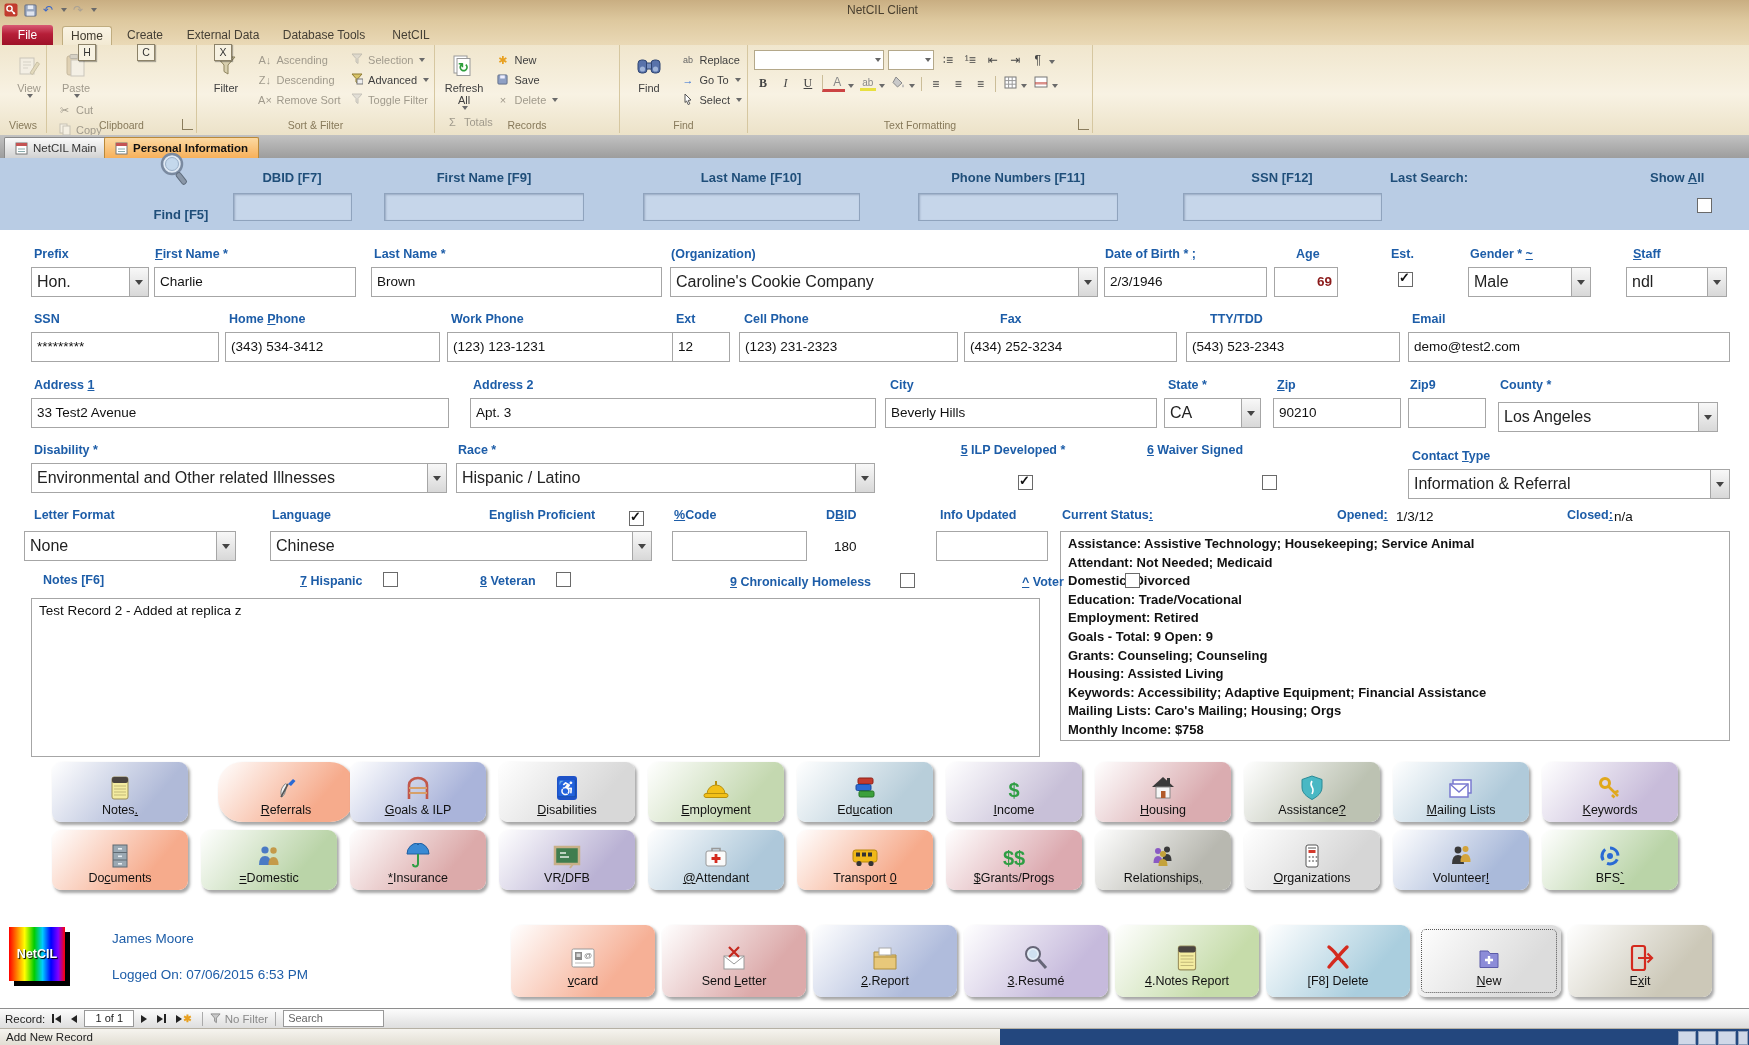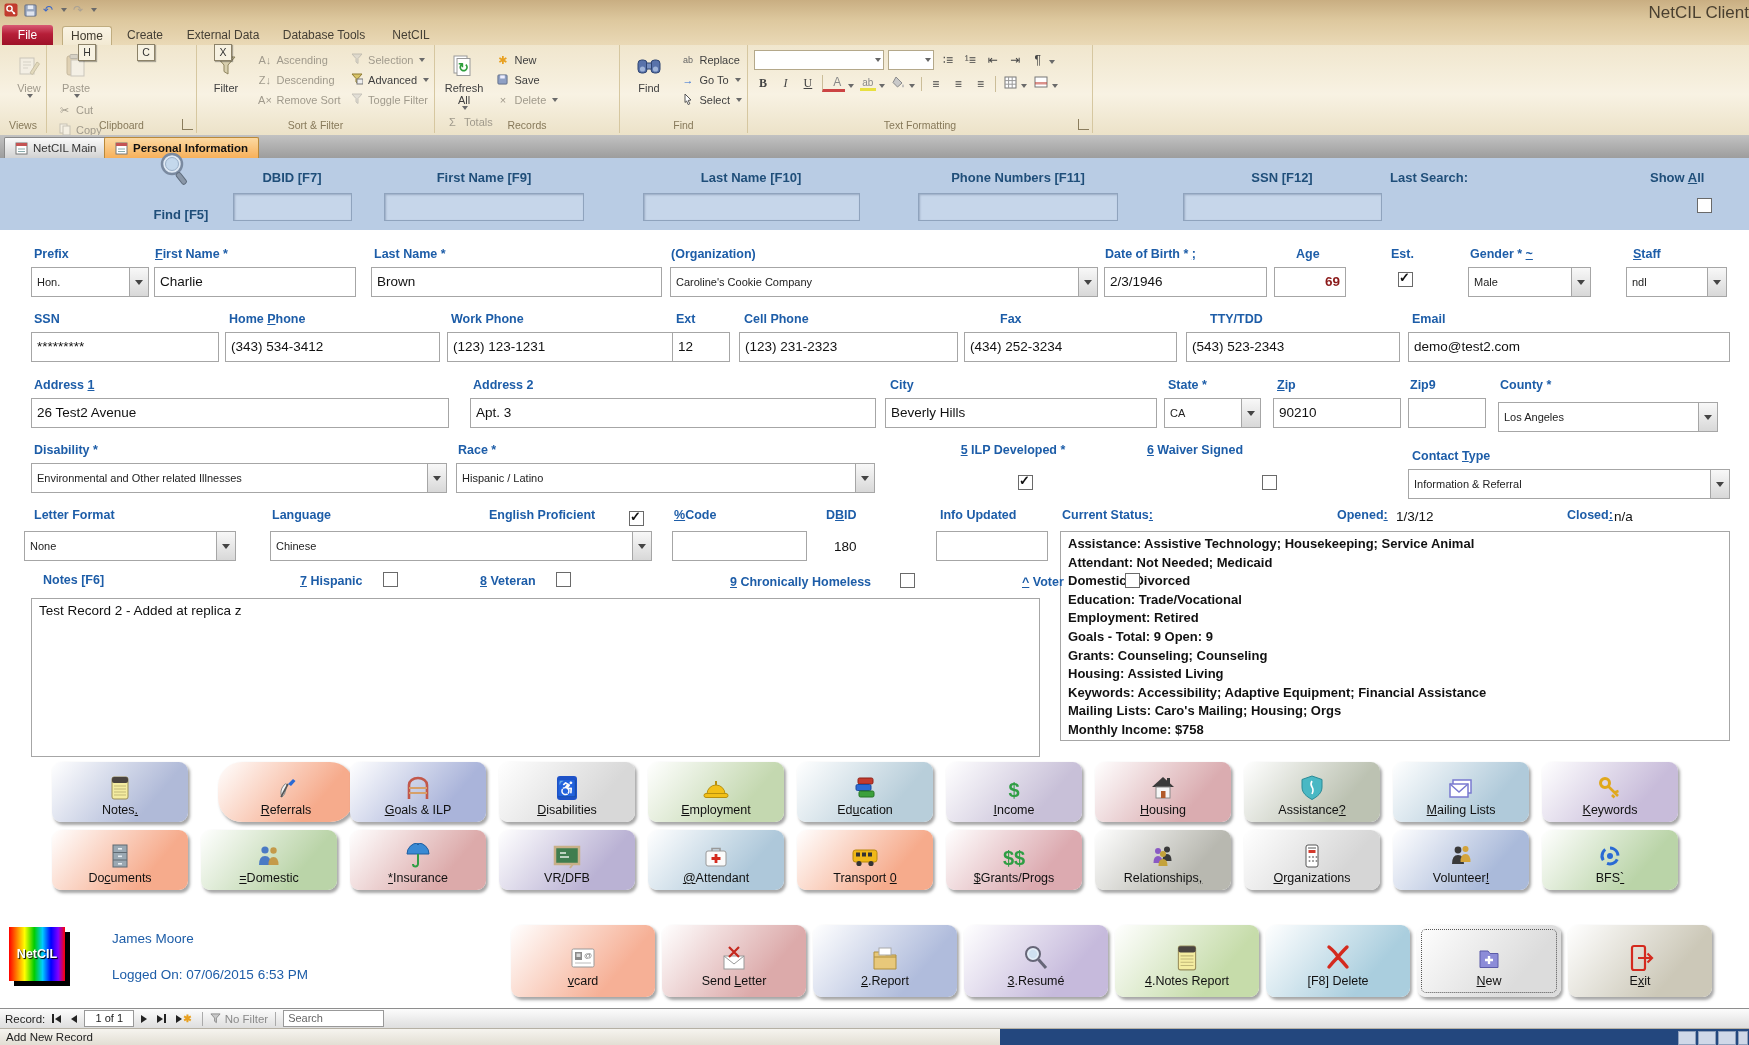--- a/index.html
+++ b/index.html
@@ -6,21 +6,21 @@
   body{width:1749px;height:1045px;position:relative;overflow:hidden;
        font-family:"Liberation Sans",sans-serif;background:#fff;color:#222}
   .abs{position:absolute}
   u{text-decoration:underline;text-underline-offset:1px}
 
   
   #titlebar{position:absolute;left:0;top:0;width:1749px;height:20px;
     background:linear-gradient(#c9ae82,#ddc89e);border-bottom:1px solid #b49c72}
   #qat{position:absolute;left:4px;top:2px;display:flex;gap:6px;align-items:center;height:16px}
   #qat .qi{font-size:12px;line-height:14px;color:#3a66c8}
-  #winTitle{position:absolute;left:16px;right:0;top:3px;text-align:right;font-size:17px;color:#4a4030}
+  #winTitle{position:absolute;left:16px;right:0;top:3px;text-align:center;font-size:12px;color:#4a4030}
   #tabrow{position:absolute;left:0;top:20px;width:1749px;height:25px;
     background:linear-gradient(#ddc89e,#ead9b6)}
   .rtab{position:absolute;top:6px;height:19px;line-height:19px;text-align:center;
     font-size:12px;color:#443f35;border-radius:3px 3px 0 0}
   .rtab.active{background:linear-gradient(#faf4e4,#f2e9d2);border:1px solid #c0ad80;border-bottom:none;color:#3f3a2e}
   #fileTab{position:absolute;left:2px;top:5px;width:51px;height:20px;line-height:20px;text-align:center;
     background:linear-gradient(#d85a74,#b61e38 45%,#9e1128);color:#fff;font-size:12px;border-radius:3px 3px 0 0}
   .ktip{position:absolute;top:44px;width:16px;height:15px;background:#f7f2e2;border:1px solid #8c8268;
     box-shadow:1px 1px 1px rgba(0,0,0,.3);font-size:10.5px;text-align:center;line-height:15px;color:#333;z-index:5}
   #ribbon{position:absolute;left:0;top:45px;width:1749px;height:90px;
@@ -56,21 +56,21 @@
   .sin{position:absolute;height:28px;background:#c6d6ea;border:1px solid #8fa3bd;box-sizing:border-box;box-shadow:inset 1px 1px 2px rgba(70,90,120,.35)}
 
   
   #formarea{position:absolute;left:0;top:230px;width:1749px;height:778px;background:#fff}
   .fl{position:absolute;font-weight:bold;font-size:12.5px;color:#1d5da8;white-space:nowrap}
   .flc{transform:translateX(-50%)}
   .tb{position:absolute;height:30px;line-height:28px;background:#fff;border:1px solid #a6a6a6;
       box-sizing:border-box;font-size:13.5px;color:#111;padding:0 5px;white-space:nowrap;overflow:hidden}
   .pv{position:absolute;font-size:13.5px;color:#111;white-space:nowrap}
   .cmb{position:absolute;height:30px;background:#fff;border:1px solid #a6a6a6;box-sizing:border-box;display:flex}
-  .cmb .cv{flex:1;font-size:11px;line-height:28px;padding:0 5px;white-space:nowrap;overflow:hidden}
+  .cmb .cv{flex:1;font-size:16px;line-height:28px;padding:0 5px;white-space:nowrap;overflow:hidden}
   .cmb .ca{width:18px;border-left:1px solid #a6a6a6;background:linear-gradient(#f8f8f8,#d8d8d8);
       display:flex;align-items:center;justify-content:center}
   .cmb .ca i{width:0;height:0;border-left:4px solid transparent;border-right:4px solid transparent;border-top:5px solid #444}
   .ckb{position:absolute;width:15px;height:15px;background:#fff;border:1.5px solid #6a6a6a;box-sizing:border-box}
   .ckb i{font-style:normal;font-weight:bold;font-size:13px;line-height:11px;color:#111;position:absolute;left:0px;top:-1px}
   .age{color:#8b1a1a;text-align:right;font-weight:bold}
   #statusbox{position:absolute;left:1060px;top:531px;width:670px;height:210px;border:1px solid #a6a6a6;
       background:#fff;box-sizing:border-box;padding:3px 7px;font-size:13px;font-weight:bold;line-height:18.6px;color:#111}
   #notesbox{position:absolute;left:31px;top:598px;width:1009px;height:159px;border:1px solid #a6a6a6;
       background:#fff;box-sizing:border-box;padding:4px 7px;font-size:13.5px;color:#111}
@@ -426,21 +426,21 @@
     </div>
   <div class="tb" style="left:154px;top:37px;width:202px">Charlie</div>
   <div class="tb" style="left:371px;top:37px;width:291px">Brown</div>
   <div class="cmb" style="left:670px;top:37px;width:428px">
       <span class="cv">Caroline's Cookie Company</span>
       <span class="ca">
         <i></i>
       </span>
     </div>
   <div class="tb" style="left:1104px;top:37px;width:163px">2/3/1946</div>
-  <div class="tb age" style="left:1274px;top:37px;width:72px">69</div>
+  <div class="tb age" style="left:1274px;top:37px;width:64px">69</div>
   <span class="ckb" style="left:1398px;top:42px">
       <i>✓</i>
     </span>
   <div class="cmb" style="left:1468px;top:37px;width:123px">
       <span class="cv">Male</span>
       <span class="ca">
         <i></i>
       </span>
     </div>
   <div class="cmb" style="left:1626px;top:37px;width:101px">
@@ -467,21 +467,21 @@
   <div class="tb" style="left:1186px;top:102px;width:214px">(543) 523-2343</div>
   <div class="tb" style="left:1408px;top:102px;width:322px">demo@test2.com</div>
 
   <div class="fl" style="left:34px;top:148px">Address <u>1</u></div>
   <div class="fl" style="left:473px;top:148px">Address 2</div>
   <div class="fl" style="left:890px;top:148px">City</div>
   <div class="fl" style="left:1168px;top:148px">State *</div>
   <div class="fl" style="left:1277px;top:148px"><u>Z</u>ip</div>
   <div class="fl" style="left:1410px;top:148px">Zip9</div>
   <div class="fl" style="left:1500px;top:148px">County *</div>
-  <div class="tb" style="left:31px;top:168px;width:418px">26 Test2 Avenue</div>
+  <div class="tb" style="left:31px;top:168px;width:418px">33 Test2 Avenue</div>
   <div class="tb" style="left:470px;top:168px;width:406px">Apt. 3</div>
   <div class="tb" style="left:885px;top:168px;width:272px">Beverly Hills</div>
   <div class="cmb" style="left:1164px;top:168px;width:97px">
       <span class="cv">CA</span>
       <span class="ca">
         <i></i>
       </span>
     </div>
   <div class="tb" style="left:1273px;top:168px;width:128px">90210</div>
   <div class="tb" style="left:1408px;top:168px;width:78px"></div>

